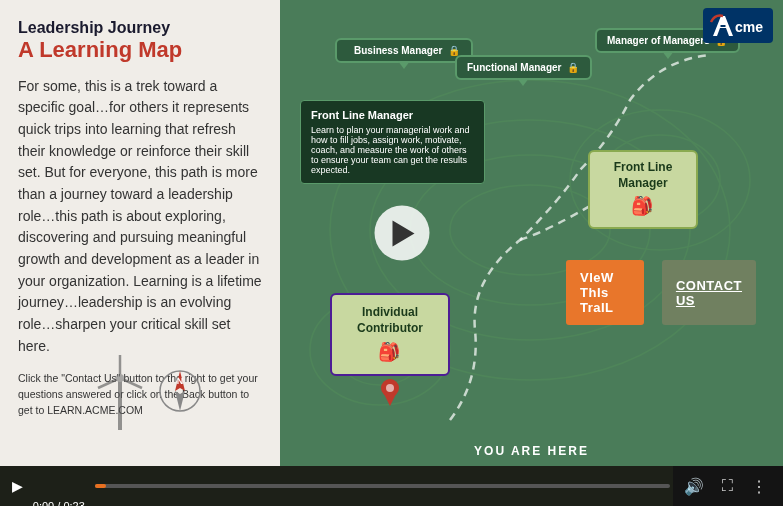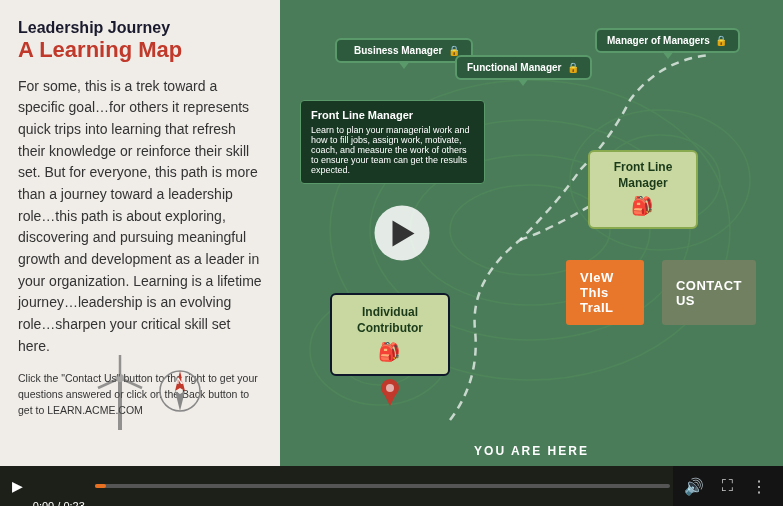--- a/index.html
+++ b/index.html
@@ -145,21 +145,21 @@
     }
 
     .flm-card .backpack { font-size: 18px; margin-top: 4px; }
 
     
     .ic-card {
       position: absolute;
       bottom: 90px; left: 50px;
       width: 120px;
       background: #c8d8a0;
-      border: 2px solid #0f172a;
+      border: 2px solid #4c1d95;
       border-radius: 6px;
       padding: 10px;
       text-align: center;
       color: #1a3a1a;
       font-size: 12px;
       font-weight: bold;
       z-index: 15;
       cursor: pointer;
       line-height: 1.3;
     }
@@ -236,20 +236,21 @@
     }
 
     .btn-back {
       background: #5a8a5a;
       color: #fff;
     }
 
     .btn-contact {
       background: #708060;
       color: #fff;
+      text-decoration: underline;
     }
 
     
     .you-are-here {
       position: absolute;
       bottom: 8px;
       left: 50%;
       transform: translateX(-50%);
       color: #fff;
       font-size: 12px;
@@ -377,20 +378,32 @@
         <ellipse cx="380" cy="180" rx="60" ry="45" fill="none" stroke="#5a9a5a" stroke-width="1.5"></ellipse>
         <ellipse cx="100" cy="350" rx="70" ry="55" fill="none" stroke="#5a9a5a" stroke-width="1.5"></ellipse>
         <ellipse cx="100" cy="350" rx="45" ry="35" fill="none" stroke="#5a9a5a" stroke-width="1.5"></ellipse>
       </svg>
 
       <svg class="trail-path" viewBox="0 0 503 466">
         <path d="M 170 420 Q 200 380 195 330 Q 190 280 240 240 Q 280 200 300 170 Q 330 140 350 100 Q 380 60 430 55" fill="none" stroke="#fff" stroke-width="2.5" stroke-dasharray="8,6" opacity="0.7"></path>
         <path d="M 240 240 Q 270 230 320 200 Q 370 165 400 155" fill="none" stroke="#fff" stroke-width="2.5" stroke-dasharray="8,6" opacity="0.7"></path>
       </svg>
 
+      <div class="acme-logo">
+        <svg width="70" height="35" viewBox="0 0 70 35">
+          <rect width="70" height="35" rx="4" fill="#003366"></rect>
+
+          <polygon points="10,28 18,8 22,8 30,28 26,28 23,20 17,20 14,28" fill="#fff"></polygon>
+          <rect x="17.5" y="17" width="5" height="2" fill="#003366"></rect>
+
+          <text x="32" y="24" font-family="Arial" font-weight="bold" font-size="14" fill="#fff">cme</text>
+
+          <path d="M 8 14 Q 12 6 20 8" stroke="#c0392b" stroke-width="2.5" fill="none"></path>
+        </svg>
+      </div>
 
       <div class="node-bubble business-manager">
         <span>Business Manager</span>
         <span class="lock-icon">🔒</span>
       </div>
 
       <div class="node-bubble functional-manager">
         <span>Functional Manager</span>
         <span class="lock-icon">🔒</span>
       </div>

